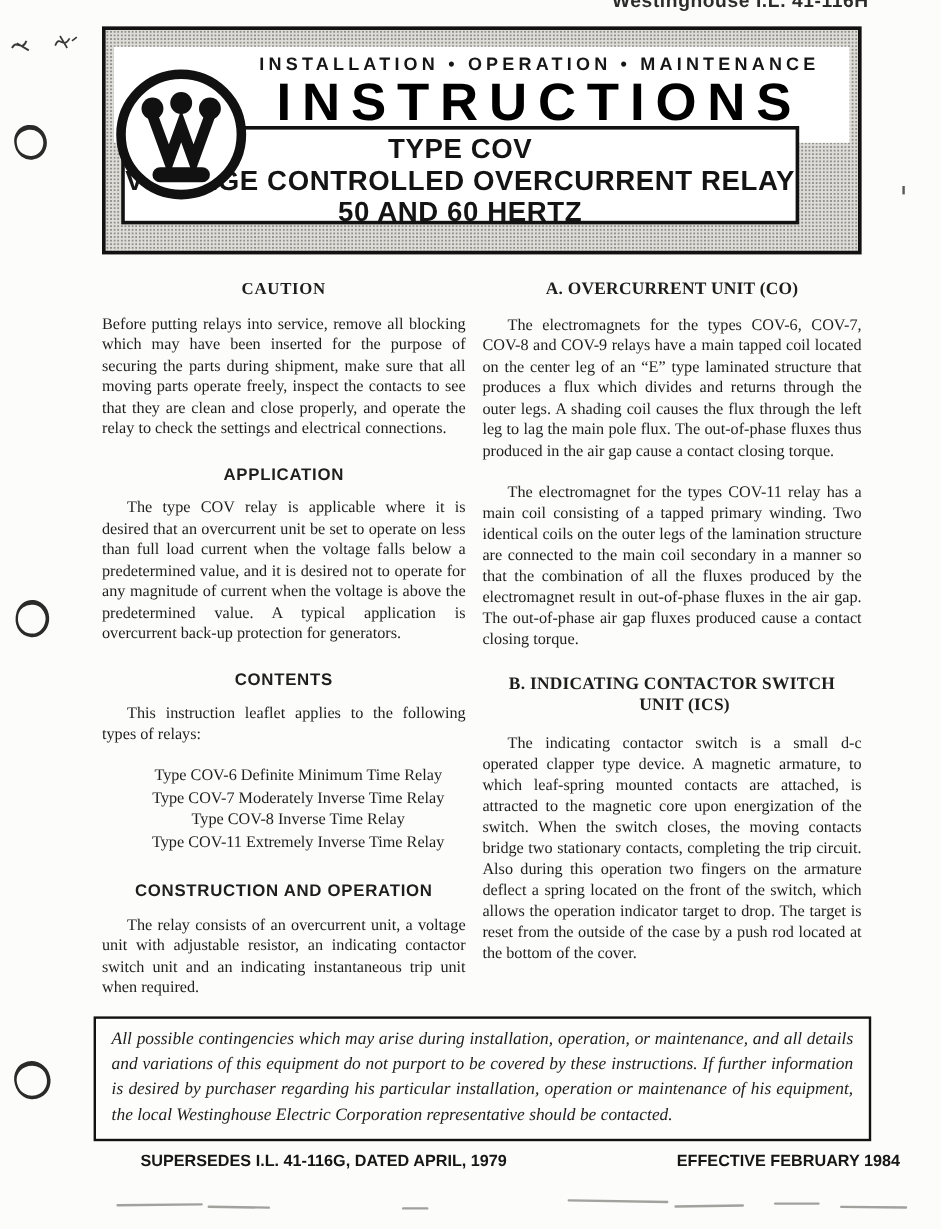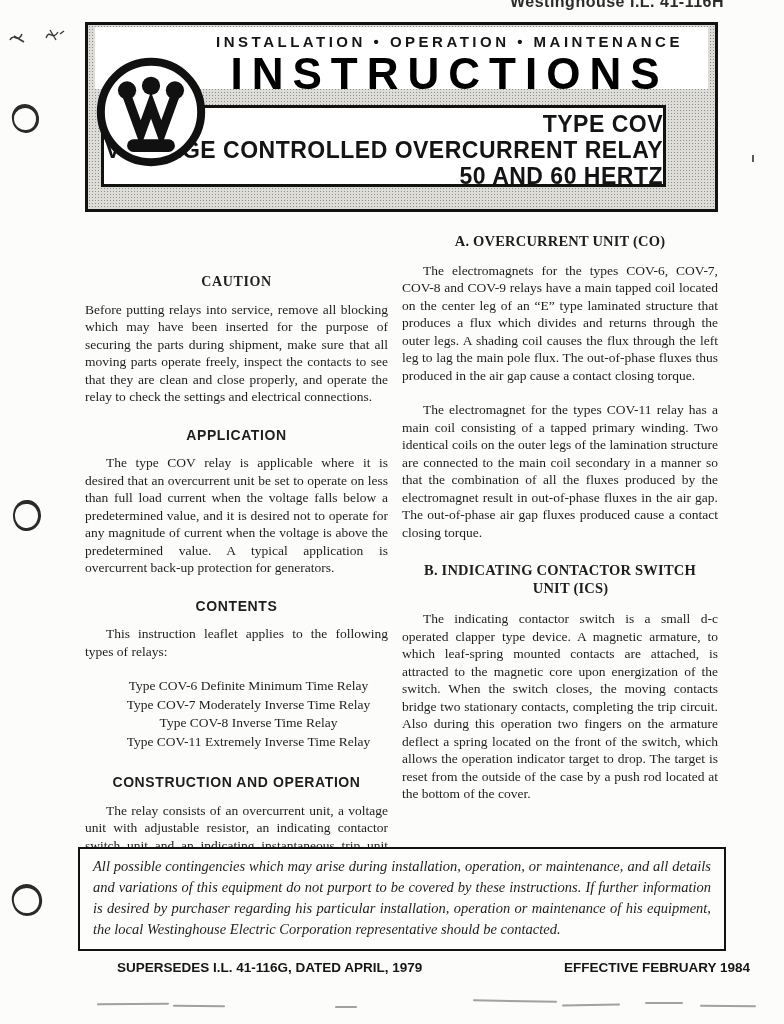--- a/index.html
+++ b/index.html
@@ -16,56 +16,56 @@
   }
   
   .masthead{
     position:absolute; left:85px; top:22px; width:627px; height:184px;
     border:3px solid #121212;
     background-color:#dedcd7;
     background-image:radial-gradient(circle, #8e8e8a .8px, transparent 1px);
     background-size:3px 3px;
   }
   .band{
-    position:absolute; left:7px; top:2px; right:7px; height:62px;
+    position:absolute; left:7px; top:14px; right:7px; height:80px;
     background:#ffffff;
   }
   .tagline{
     margin:6px 0 0 96px; text-align:center;
     font-family:"Liberation Sans", sans-serif; font-weight:bold;
     font-size:15px; letter-spacing:3.5px; color:#161616; white-space:nowrap;
   }
   .instr-title{
     margin:1px 0 12px 96px; text-align:center;
     font-family:Liberation Sans, sans-serif; font-weight:bold;
     font-size:44px; letter-spacing:9px; line-height:46px; color:#000000; white-space:nowrap;
   }
   .title-box{
     position:absolute; left:13px; top:80px; width:565px; height:82px;
     background:#ffffff; border:3px solid #121212;
-    text-align:right; padding-top:3px; box-sizing:border-box;
+    text-align:center; padding-top:3px; box-sizing:border-box;
   }
   .title-box div{
     font-family:"Liberation Sans", sans-serif; font-weight:bold;
     font-size:23px; line-height:26px; letter-spacing:.5px; color:#141414; white-space:nowrap;
   }
   .logo{position:absolute; left:6px; top:30px; width:114px; height:114px;}
   
   .columns{
     position:absolute; left:85px; top:233px; width:633px;
     display:flex; gap:14px;
   }
   .col{font-size:13.5px; line-height:17.5px; text-align:justify;}
   .col-left{width:303px;}
   .col-right{width:316px;}
   .h-sans, .h-serif-c{
     text-align:center; font-weight:bold; font-size:14px; letter-spacing:.6px;
     margin:0 0 10px 0;
   }
-  .h-serif-c{font-family:"Liberation Serif", serif;margin-top:40px;}
+  .h-serif-c{font-family:"Liberation Serif", serif;}
   .h-sans{font-family:"Liberation Sans", sans-serif;}
   .h-a{
     font-weight:bold; font-size:14.5px; letter-spacing:.2px;
     text-align:center; margin:0 0 11px 0;
   }
   .h-a .hang{display:block; padding-left:21px;}
   p{margin:0 0 0 0;}
   .sp{margin-top:17px;}
   .sp-sec{margin-top:21px;}
   .indent{text-indent:1.55em;}

